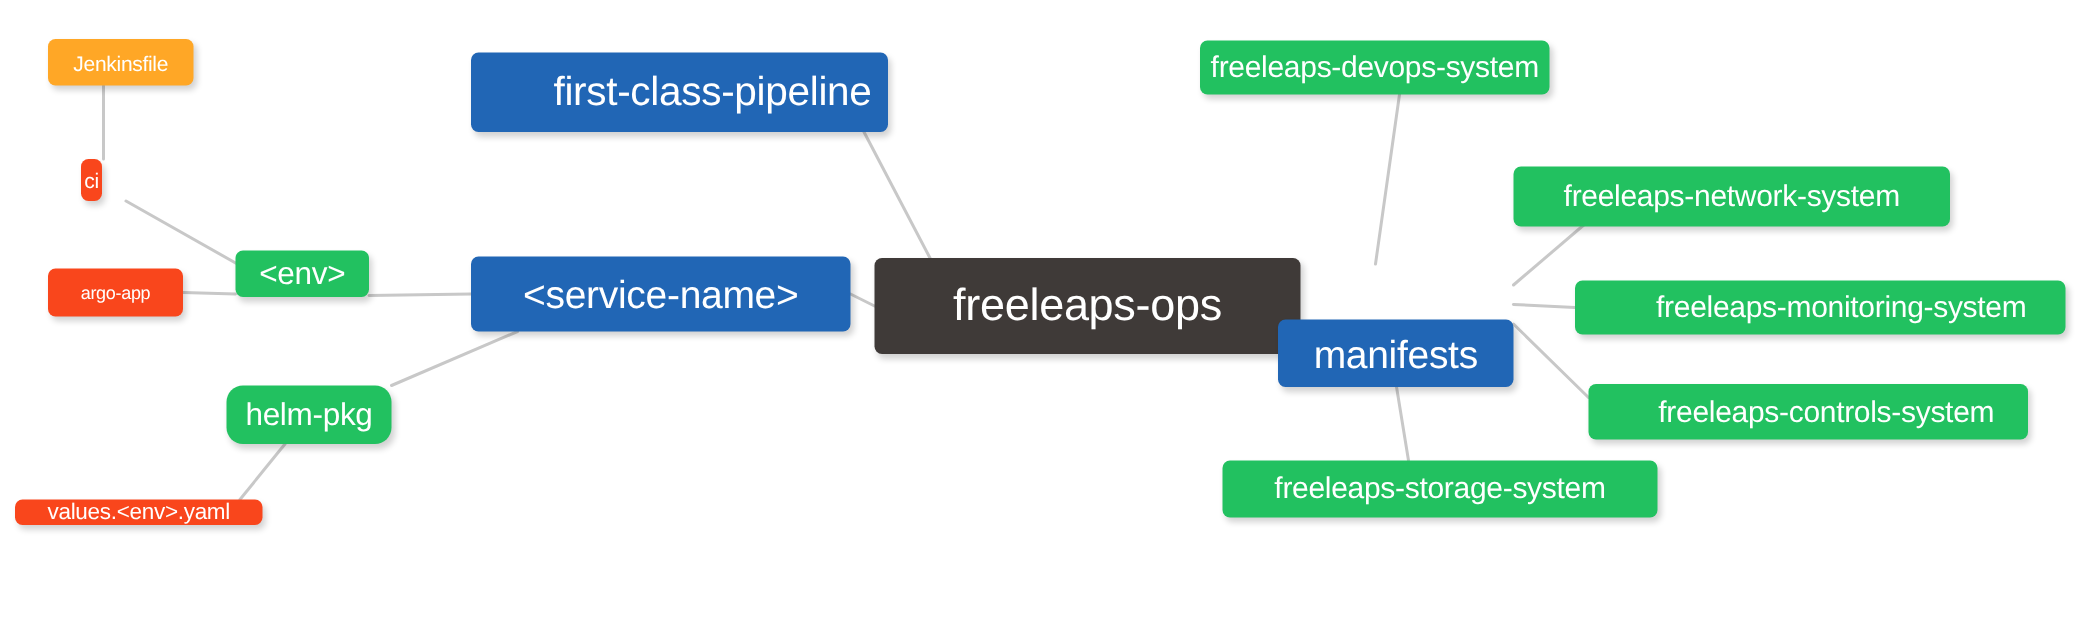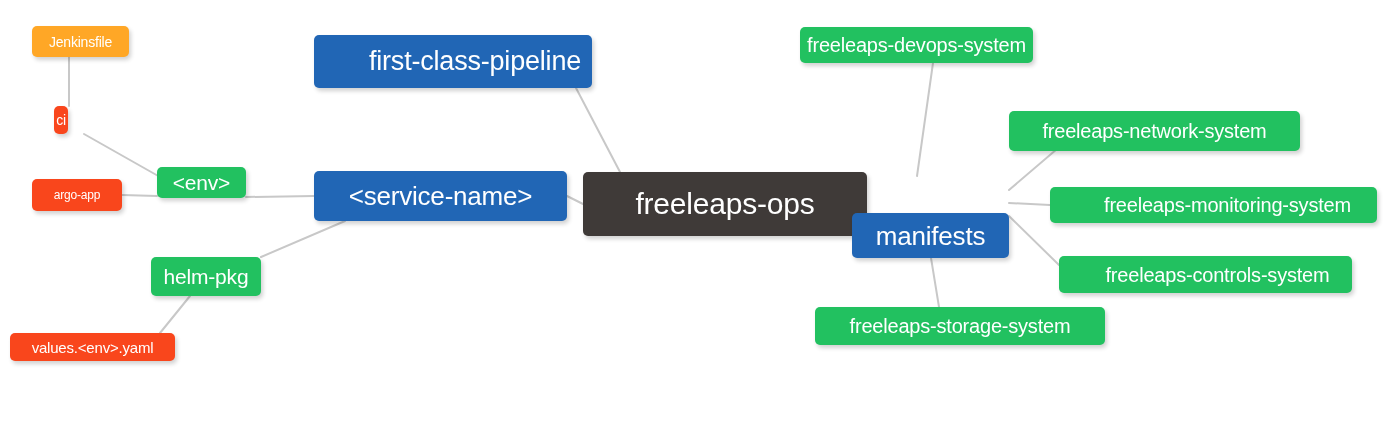--- a/index.html
+++ b/index.html
@@ -77,33 +77,33 @@
       </div>
       <div class="node" style="left: 852px; top: 176px; width: 157px; height: 45px; background: rgb(33, 102, 181); font-size: 26px; margin-top: 37px;">
         <span>manifests</span>
       </div>
       <div class="node" style="left: 314px; top: 35px; width: 278px; height: 53px; background: rgb(33, 102, 181); font-size: 27px; padding-left: 44px;">
         <span>first-class-pipeline</span>
       </div>
       <div class="node" style="left: 157px; top: 167px; width: 89px; height: 31px; background: rgb(34, 193, 96); font-size: 21px;">
         <span>&lt;env&gt;</span>
       </div>
-      <div class="node" style="left: 151px; top: 257px; width: 110px; height: 39px; background: rgb(34, 193, 96); font-size: 21px;">
+      <div class="node" style="left: 151px; top: 257px; width: 110px; height: 39px; background: rgb(34, 193, 96); font-size: 21px; border-radius: 11px;">
         <span>helm-pkg</span>
       </div>
       <div class="node" style="left: 54px; top: 106px; width: 14px; height: 28px; background: rgb(249, 70, 28); font-size: 14px;">
         <span>ci</span>
       </div>
       <div class="node" style="left: 32px; top: 26px; width: 97px; height: 31px; background: rgb(255, 167, 38); font-size: 14px;">
         <span>Jenkinsfile</span>
       </div>
       <div class="node" style="left: 32px; top: 179px; width: 90px; height: 32px; background: rgb(249, 70, 28); font-size: 12px;">
         <span>argo-app</span>
       </div>
-      <div class="node" style="left: 10px; top: 333px; width: 165px; height: 28px; background: rgb(249, 70, 28); font-size: 15px;">
+      <div class="node" style="left: 10px; top: 333px; width: 165px; height: 17px; background: rgb(249, 70, 28); font-size: 15px;">
         <span>values.&lt;env&gt;.yaml</span>
       </div>
       <div class="node" style="left: 800px; top: 27px; width: 233px; height: 36px; background: rgb(34, 193, 96); font-size: 20px;">
         <span>freeleaps-devops-system</span>
       </div>
       <div class="node" style="left: 1009px; top: 111px; width: 291px; height: 40px; background: rgb(34, 193, 96); font-size: 20px;">
         <span>freeleaps-network-system</span>
       </div>
       <div class="node" style="left: 1050px; top: 187px; width: 327px; height: 36px; background: rgb(34, 193, 96); font-size: 20px; padding-left: 28px;">
         <span>freeleaps-monitoring-system</span>

